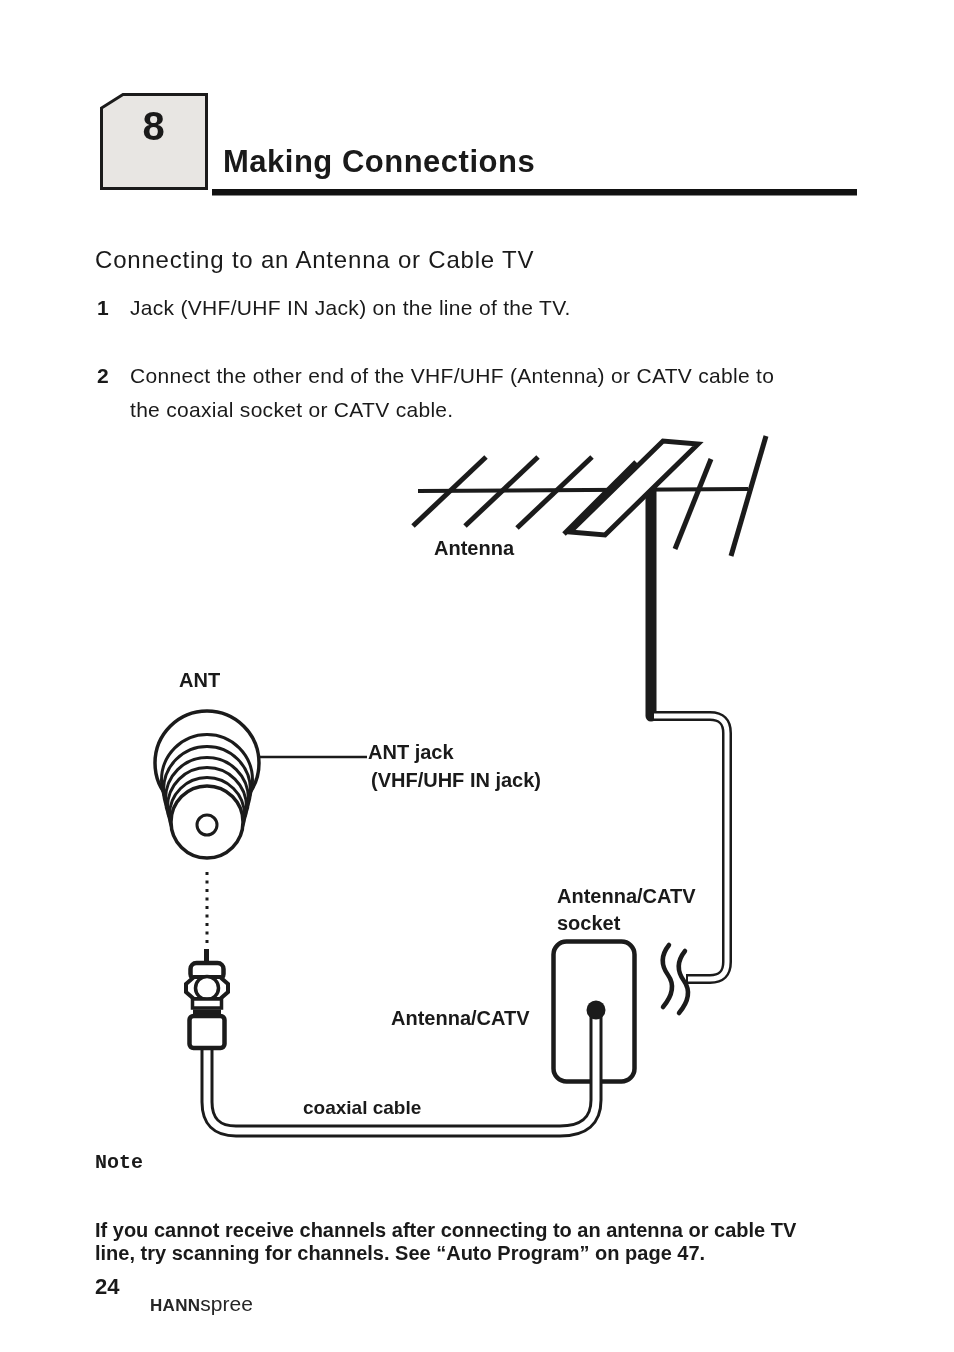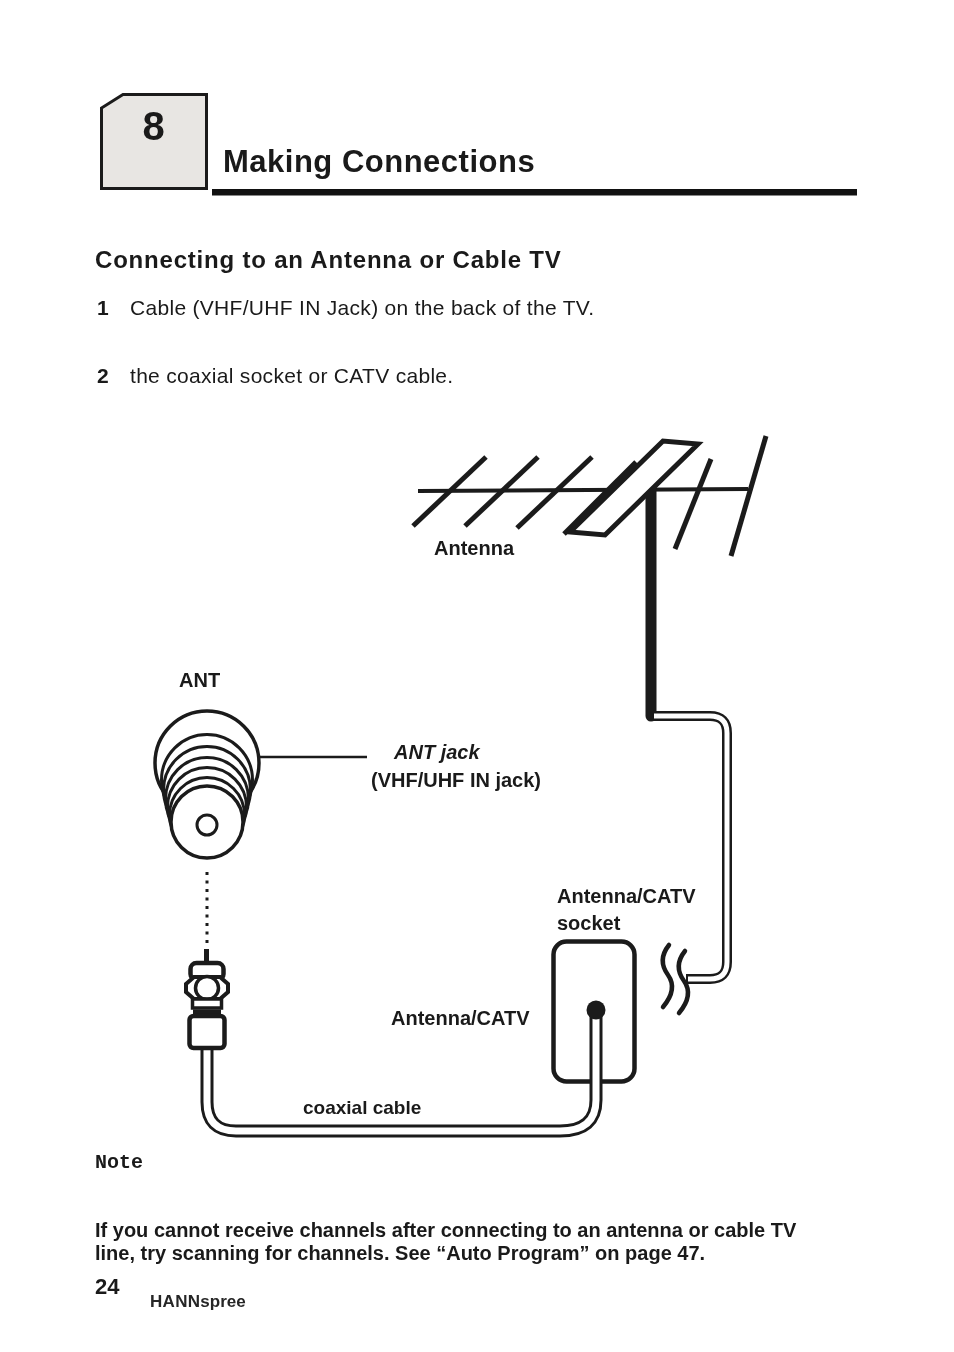--- a/index.html
+++ b/index.html
@@ -2,31 +2,31 @@
 <html><head>
 <meta charset="utf-8">
 <style>
   html,body{margin:0;padding:0;background:#fff;}
   .page{position:relative;width:954px;height:1352px;background:#ffffff;overflow:hidden;
         font-family:"Liberation Sans",sans-serif;color:#1a1a1a;}
   .abs{position:absolute;white-space:nowrap;}
   .diagram-svg{position:absolute;left:0;top:0;pointer-events:none;}
   .chapter-num{font-size:40px;font-weight:bold;text-align:center;}
   .doc-title{font-size:31px;font-weight:bold;letter-spacing:0.5px;}
-  .section-heading{font-size:24px;font-weight:bold;letter-spacing:0.8px;}
+  .section-heading{font-size:24px;font-weight:normal;letter-spacing:0.8px;}
   .step{position:absolute;display:flex;align-items:flex-start;}
   .step-num{width:33px;font-size:21px;font-weight:bold;line-height:34px;}
   .step-lines{font-size:21px;line-height:34px;letter-spacing:0.3px;}
   .dlabel{font-size:20px;font-weight:bold;line-height:26.5px;}
   .note-heading{font-size:20px;font-weight:bold;line-height:23px;}
   .note-lines{font-size:20px;font-weight:bold;line-height:22.5px;}
   .page-num{font-size:22px;font-weight:bold;}
   .brand{display:flex;align-items:baseline;color:#262626;}
   .brand-bold{font-size:17px;font-weight:bold;letter-spacing:0.3px;}
-  .brand-light{font-size:17px;font-weight:700;}
+  .brand-light{font-size:21px;font-weight:400;}
 </style>
 </head>
 <body>
 
 <div class="page">
 
   <svg class="diagram-svg" width="954" height="1352" viewBox="0 0 954 1352">
 
     <polygon points="123,94.5 206.5,94.5 206.5,188.5 101.5,188.5 101.5,108" fill="#e8e6e3" stroke="#1b1b1b" stroke-width="3"></polygon>
 
@@ -87,33 +87,34 @@
   </svg>
 
   <div class="abs chapter-num" style="left:100px;top:104px;width:107px;">8</div>
   <div class="abs doc-title" style="left:223px;top:144px;">Making Connections</div>
 
   <div class="abs section-heading" style="left:95px;top:246px;">Connecting to an Antenna or Cable TV</div>
 
   <div class="step" style="left:97px;top:291px;">
     <div class="step-num">1</div>
     <div class="step-lines">
-      <div>Cable (VHF/UHF IN Jack) on the back of the TV.</div>
+      <div>Jack (VHF/UHF IN Jack) on the line of the TV.</div>
     </div>
   </div>
   <div class="step" style="left:97px;top:359px;">
     <div class="step-num">2</div>
     <div class="step-lines">
+      <div>Connect the other end of the VHF/UHF (Antenna) or CATV cable to</div>
       <div>the coaxial socket or CATV cable.</div>
     </div>
   </div>
 
   <div class="abs dlabel" style="left:434px;top:535px;">Antenna</div>
   <div class="abs dlabel" style="left:179px;top:667px;">ANT</div>
-  <div class="abs dlabel" style="left:394px;top:739px;font-style:italic;">ANT jack</div>
+  <div class="abs dlabel" style="left:368px;top:739px;">ANT jack</div>
   <div class="abs dlabel" style="left:371px;top:767px;">(VHF/UHF IN jack)</div>
   <div class="abs dlabel" style="left:557px;top:883px;">
     <div>Antenna/CATV</div>
     <div>socket</div>
   </div>
   <div class="abs dlabel" style="left:391px;top:1005px;">Antenna/CATV</div>
   <div class="abs dlabel" style="left:303px;top:1095px;font-size:19px;">coaxial cable</div>
 
   <div class="abs note-heading" style="left:95px;top:1151px;font-family:Liberation Mono, monospace;">Note</div>
   <div class="abs note-lines" style="left:95px;top:1219px;">

